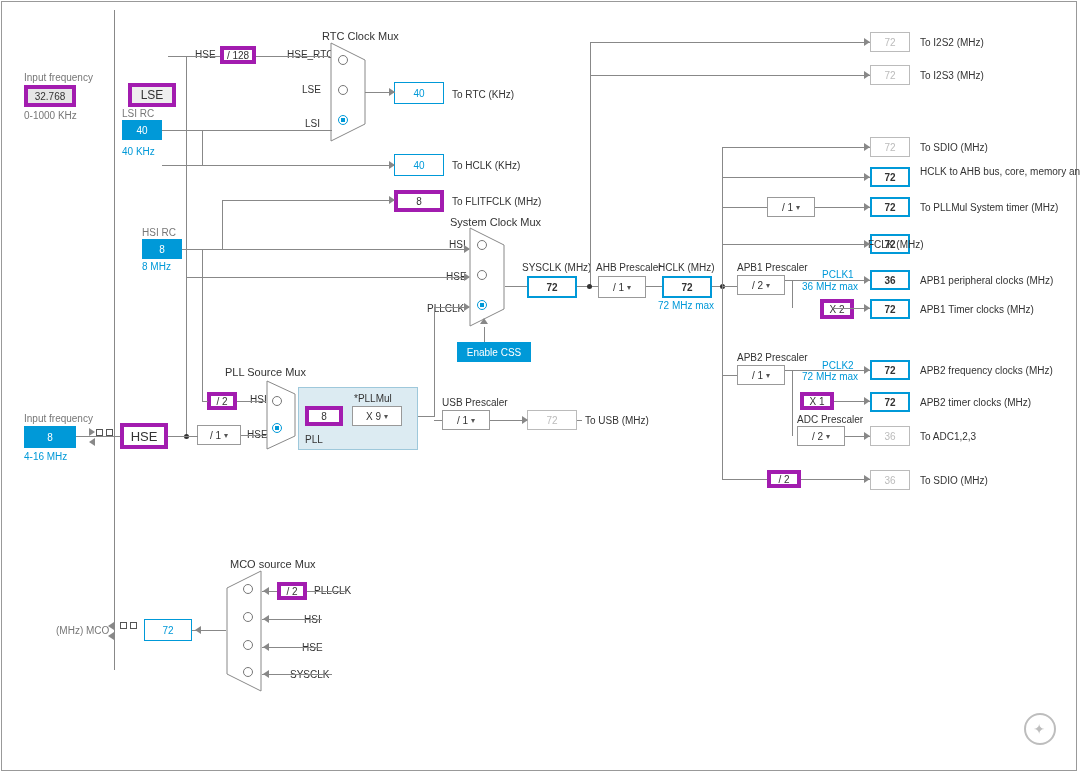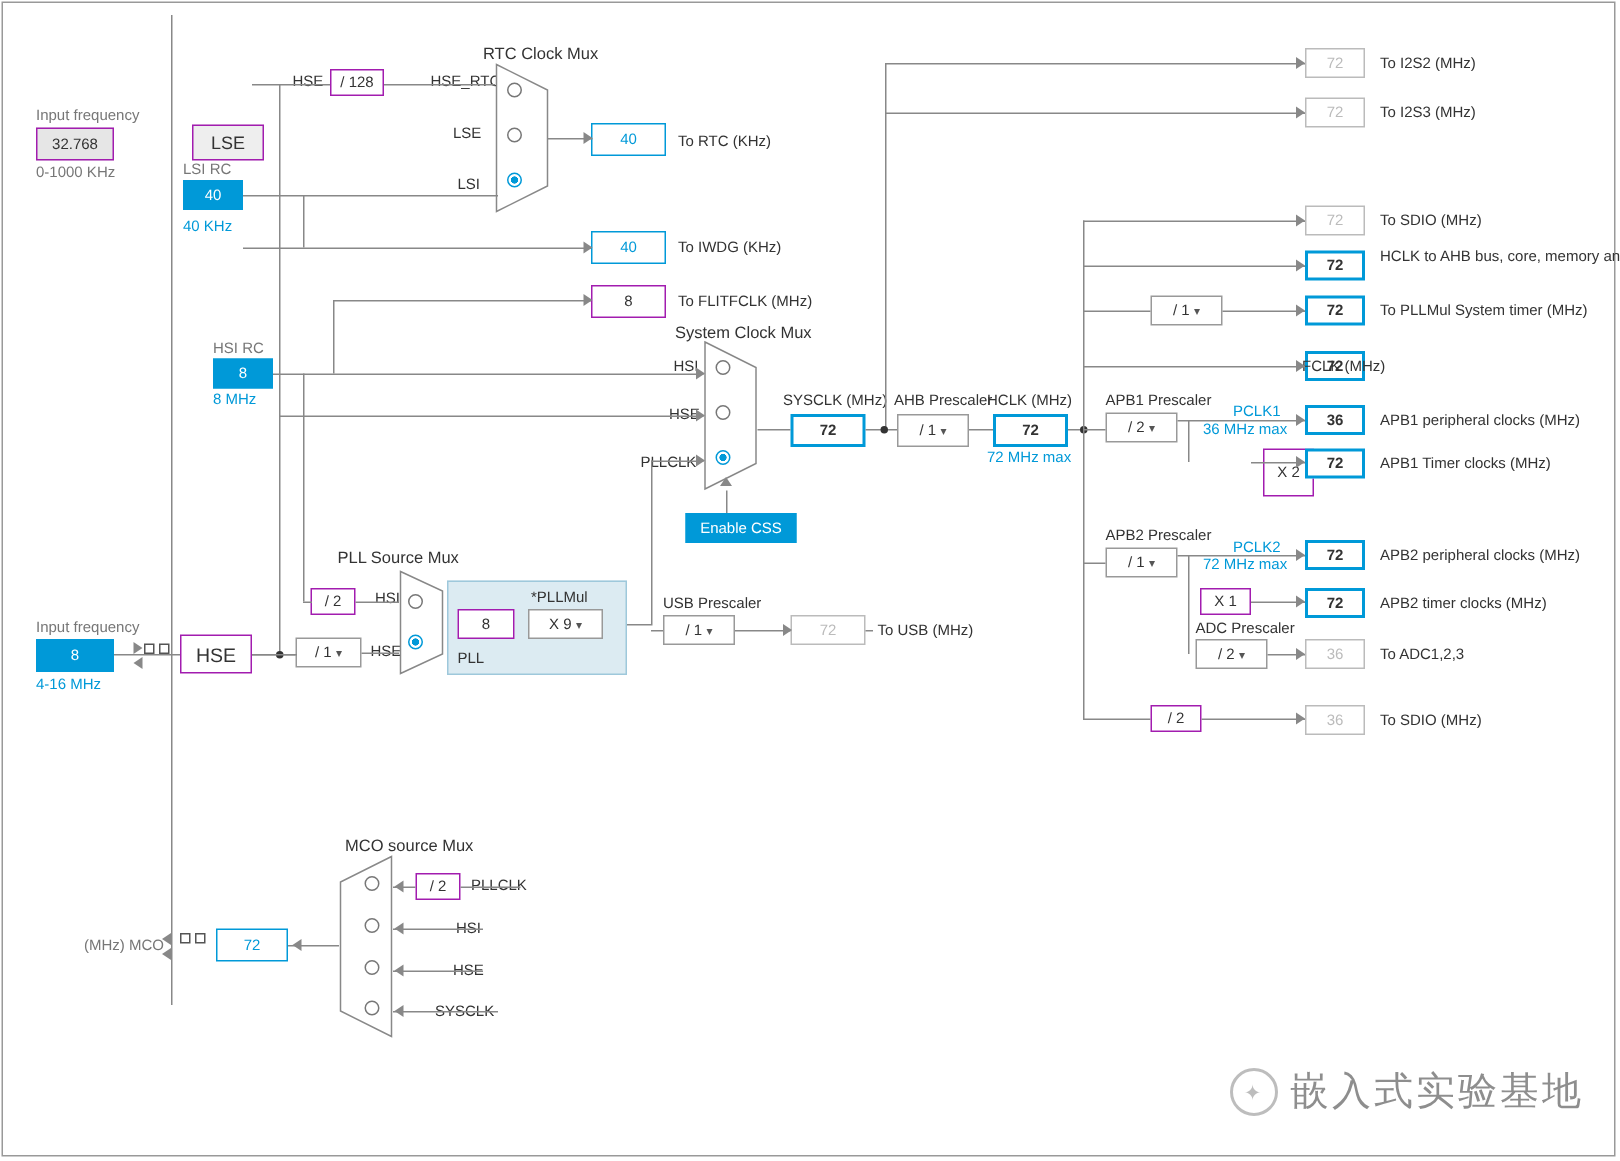--- a/index.html
+++ b/index.html
@@ -1,18 +1,18 @@
 <!DOCTYPE html>
 <html><head>
 <meta charset="utf-8">
 <style>
   html,body{margin:0;padding:0;font-family:Arial,Helvetica,sans-serif;font-size:10px;color:#333;background:#fff}
   .frame{position:relative;width:1076px;height:770px;border:1px solid #999;box-sizing:border-box;margin:1px}
   .abs{position:absolute;box-sizing:border-box}
-  .box{border:1px solid #a21caf;background:#fff;text-align:left;display:flex;align-items:center;justify-content:center}
+  .box{border:4px solid #a21caf;background:#fff;text-align:left;display:flex;align-items:center;justify-content:center}
   .box-blue{border:1px solid #0099d8;background:#fff;color:#0099d8;text-align:center;display:flex;align-items:center;justify-content:center}
   .box-blue-strong{border:2px solid #0099d8;background:#fff;color:#333;text-align:center;display:flex;align-items:center;justify-content:center;font-weight:600}
   .box-pale{border:1px solid #bbb;background:#fff;color:#bbb;text-align:center;display:flex;align-items:center;justify-content:center}
   .box-filled{border:1px solid #0099d8;background:#0099d8;color:#fff;text-align:center;display:flex;align-items:center;justify-content:center}
   .lbl{white-space:nowrap}
   .lbl-dim{color:#777}
   .lbl-blue{color:#0099d8}
   .sel{border:1px solid #999;background:#fff;text-align:center;display:flex;align-items:center;justify-content:center}
   .chev{font-size:8px;margin-left:3px;color:#555}
   .pllarea{border:1px solid #9ec8db;background:#dcebf2}
@@ -71,21 +71,21 @@
     <polygon points="1,1 35,18 35,82 1,99" fill="#fff" stroke="#888"></polygon>
   </svg>
   <span class="abs radio" style="left:336px;top:53px"></span>
   <span class="abs radio" style="left:336px;top:83px"></span>
   <span class="abs radio on" style="left:336px;top:113px"></span>
 
   <div class="abs box-blue" style="left:392px;top:80px;width:50px;height:22px">40</div>
   <div class="abs lbl" style="left:450px;top:87px">To RTC (KHz)</div>
 
   <div class="abs box-blue" style="left:392px;top:152px;width:50px;height:22px">40</div>
-  <div class="abs lbl" style="left:450px;top:158px">To IWDG (KHz)</div>
+  <div class="abs lbl" style="left:450px;top:158px">To HCLK (KHz)</div>
 
   <div class="abs box" style="left:392px;top:188px;width:50px;height:22px">8</div>
   <div class="abs lbl" style="left:450px;top:194px">To FLITFCLK (MHz)</div>
 
   <div class="abs lbl" style="left:223px;top:364px;font-size:11px">PLL Source Mux</div>
   <div class="abs box" style="left:205px;top:390px;width:30px;height:18px">/ 2</div>
   <div class="abs lbl" style="left:248px;top:392px">HSI</div>
   <div class="abs sel" style="left:195px;top:423px;width:44px;height:20px">
       <span>/ 1</span>
       <span class="chev">▾</span>
@@ -162,33 +162,33 @@
 
   <div class="abs lbl" style="left:735px;top:260px">APB1 Prescaler</div>
   <div class="abs sel" style="left:735px;top:273px;width:48px;height:20px">
       <span>/ 2</span>
       <span class="chev">▾</span>
     </div>
   <div class="abs lbl lbl-blue" style="left:820px;top:267px">PCLK1</div>
   <div class="abs lbl lbl-blue" style="left:800px;top:279px">36 MHz max</div>
   <div class="abs box-blue-strong" style="left:868px;top:268px;width:40px;height:20px">36</div>
   <div class="abs lbl" style="left:918px;top:273px">APB1 peripheral clocks (MHz)</div>
-  <div class="abs box" style="left:840px;top:297px;width:34px;height:32px">X 2</div>
+  <div class="abs box" style="left:818px;top:297px;width:34px;height:20px">X 2</div>
   <div class="abs box-blue-strong" style="left:868px;top:297px;width:40px;height:20px">72</div>
   <div class="abs lbl" style="left:918px;top:302px">APB1 Timer clocks (MHz)</div>
 
   <div class="abs lbl" style="left:735px;top:350px">APB2 Prescaler</div>
   <div class="abs sel" style="left:735px;top:363px;width:48px;height:20px">
       <span>/ 1</span>
       <span class="chev">▾</span>
     </div>
   <div class="abs lbl lbl-blue" style="left:820px;top:358px">PCLK2</div>
   <div class="abs lbl lbl-blue" style="left:800px;top:369px">72 MHz max</div>
   <div class="abs box-blue-strong" style="left:868px;top:358px;width:40px;height:20px">72</div>
-  <div class="abs lbl" style="left:918px;top:363px">APB2 peripheral clocks (MHz)</div>
+  <div class="abs lbl" style="left:918px;top:363px">APB2 frequency clocks (MHz)</div>
   <div class="abs box" style="left:798px;top:390px;width:34px;height:18px">X 1</div>
   <div class="abs box-blue-strong" style="left:868px;top:390px;width:40px;height:20px">72</div>
   <div class="abs lbl" style="left:918px;top:395px">APB2 timer clocks (MHz)</div>
 
   <div class="abs lbl" style="left:795px;top:412px">ADC Prescaler</div>
   <div class="abs sel" style="left:795px;top:424px;width:48px;height:20px">
       <span>/ 2</span>
       <span class="chev">▾</span>
     </div>
   <div class="abs box-pale" style="left:868px;top:424px;width:40px;height:20px">36</div>
@@ -319,16 +319,15 @@
   <div class="dot" style="left:182px;top:432px"></div>
   <div class="line hl" style="left:166px;top:434px;width:29px"></div>
 
   <div class="line hl" style="left:432px;top:418px;width:8px"></div>
   <div class="line hl" style="left:488px;top:418px;width:37px"></div>
   <div class="arrow-r" style="left:520px;top:414px"></div>
   <div class="line hl" style="left:575px;top:418px;width:5px"></div>
 
   <div class="watermark">
     <span class="wm-ico">✦</span>
-    <span>嵌入式实验基地</span>
   </div>
 
 </div>
 
 </body></html>

